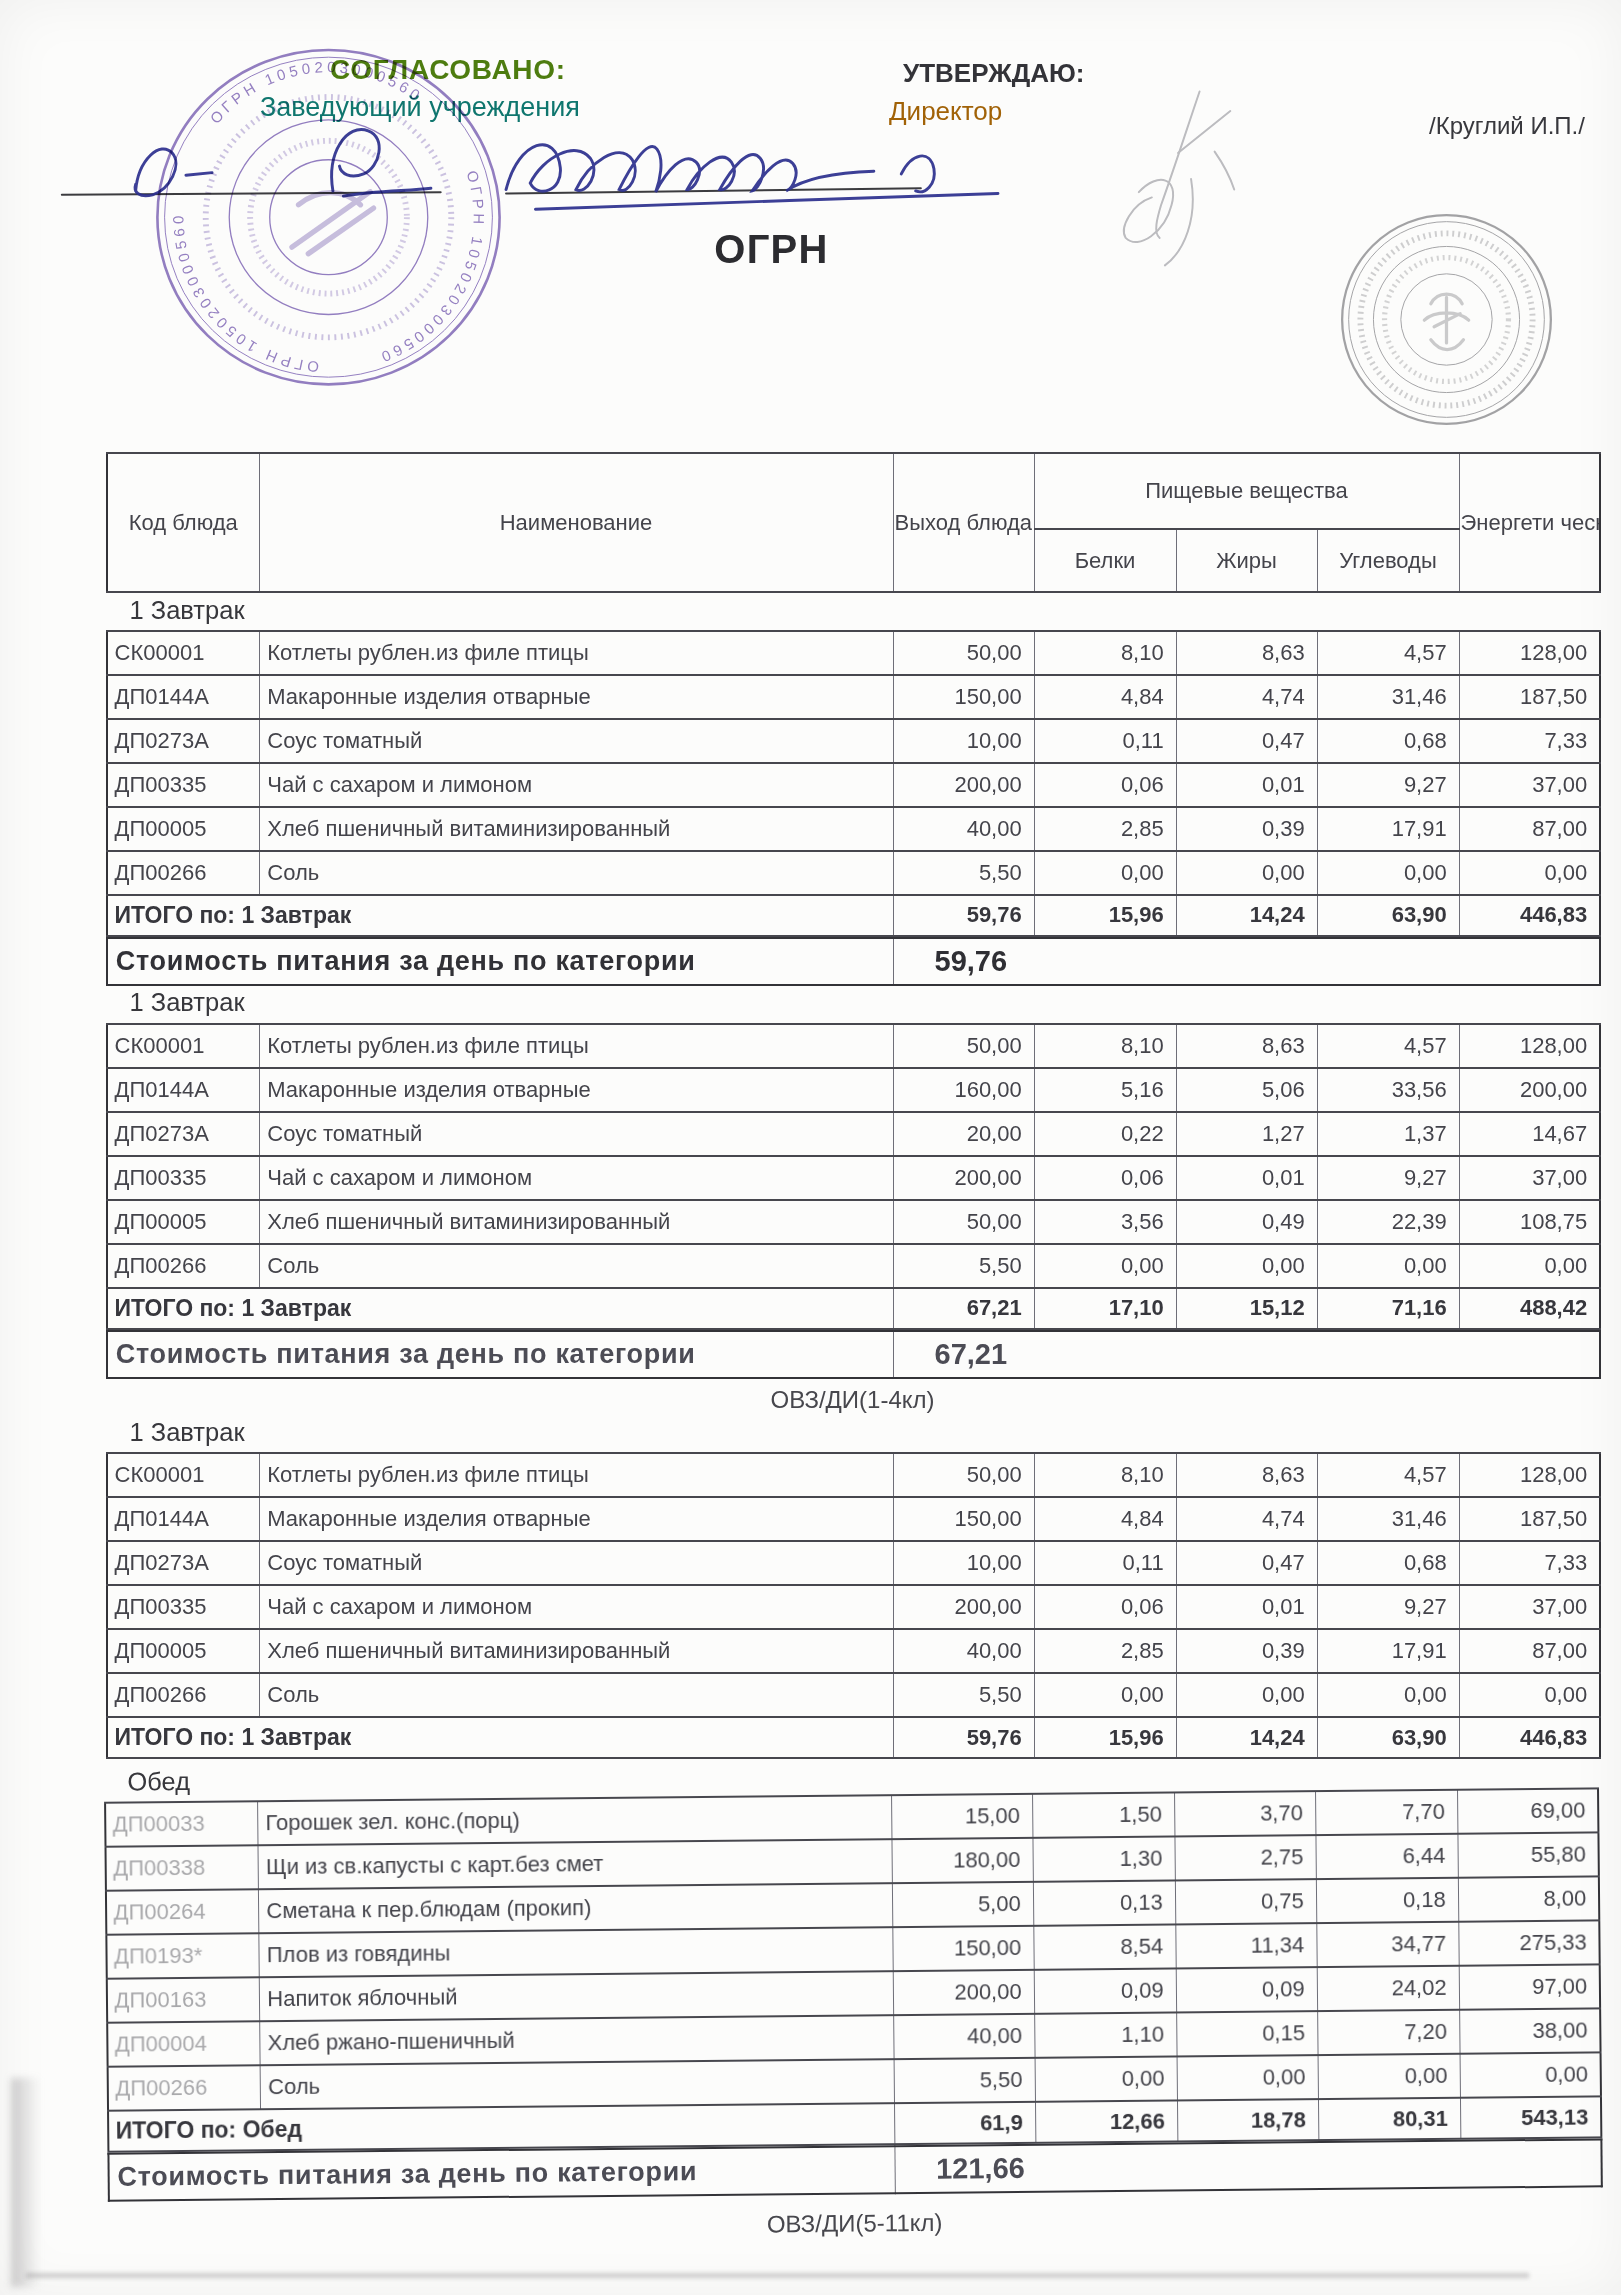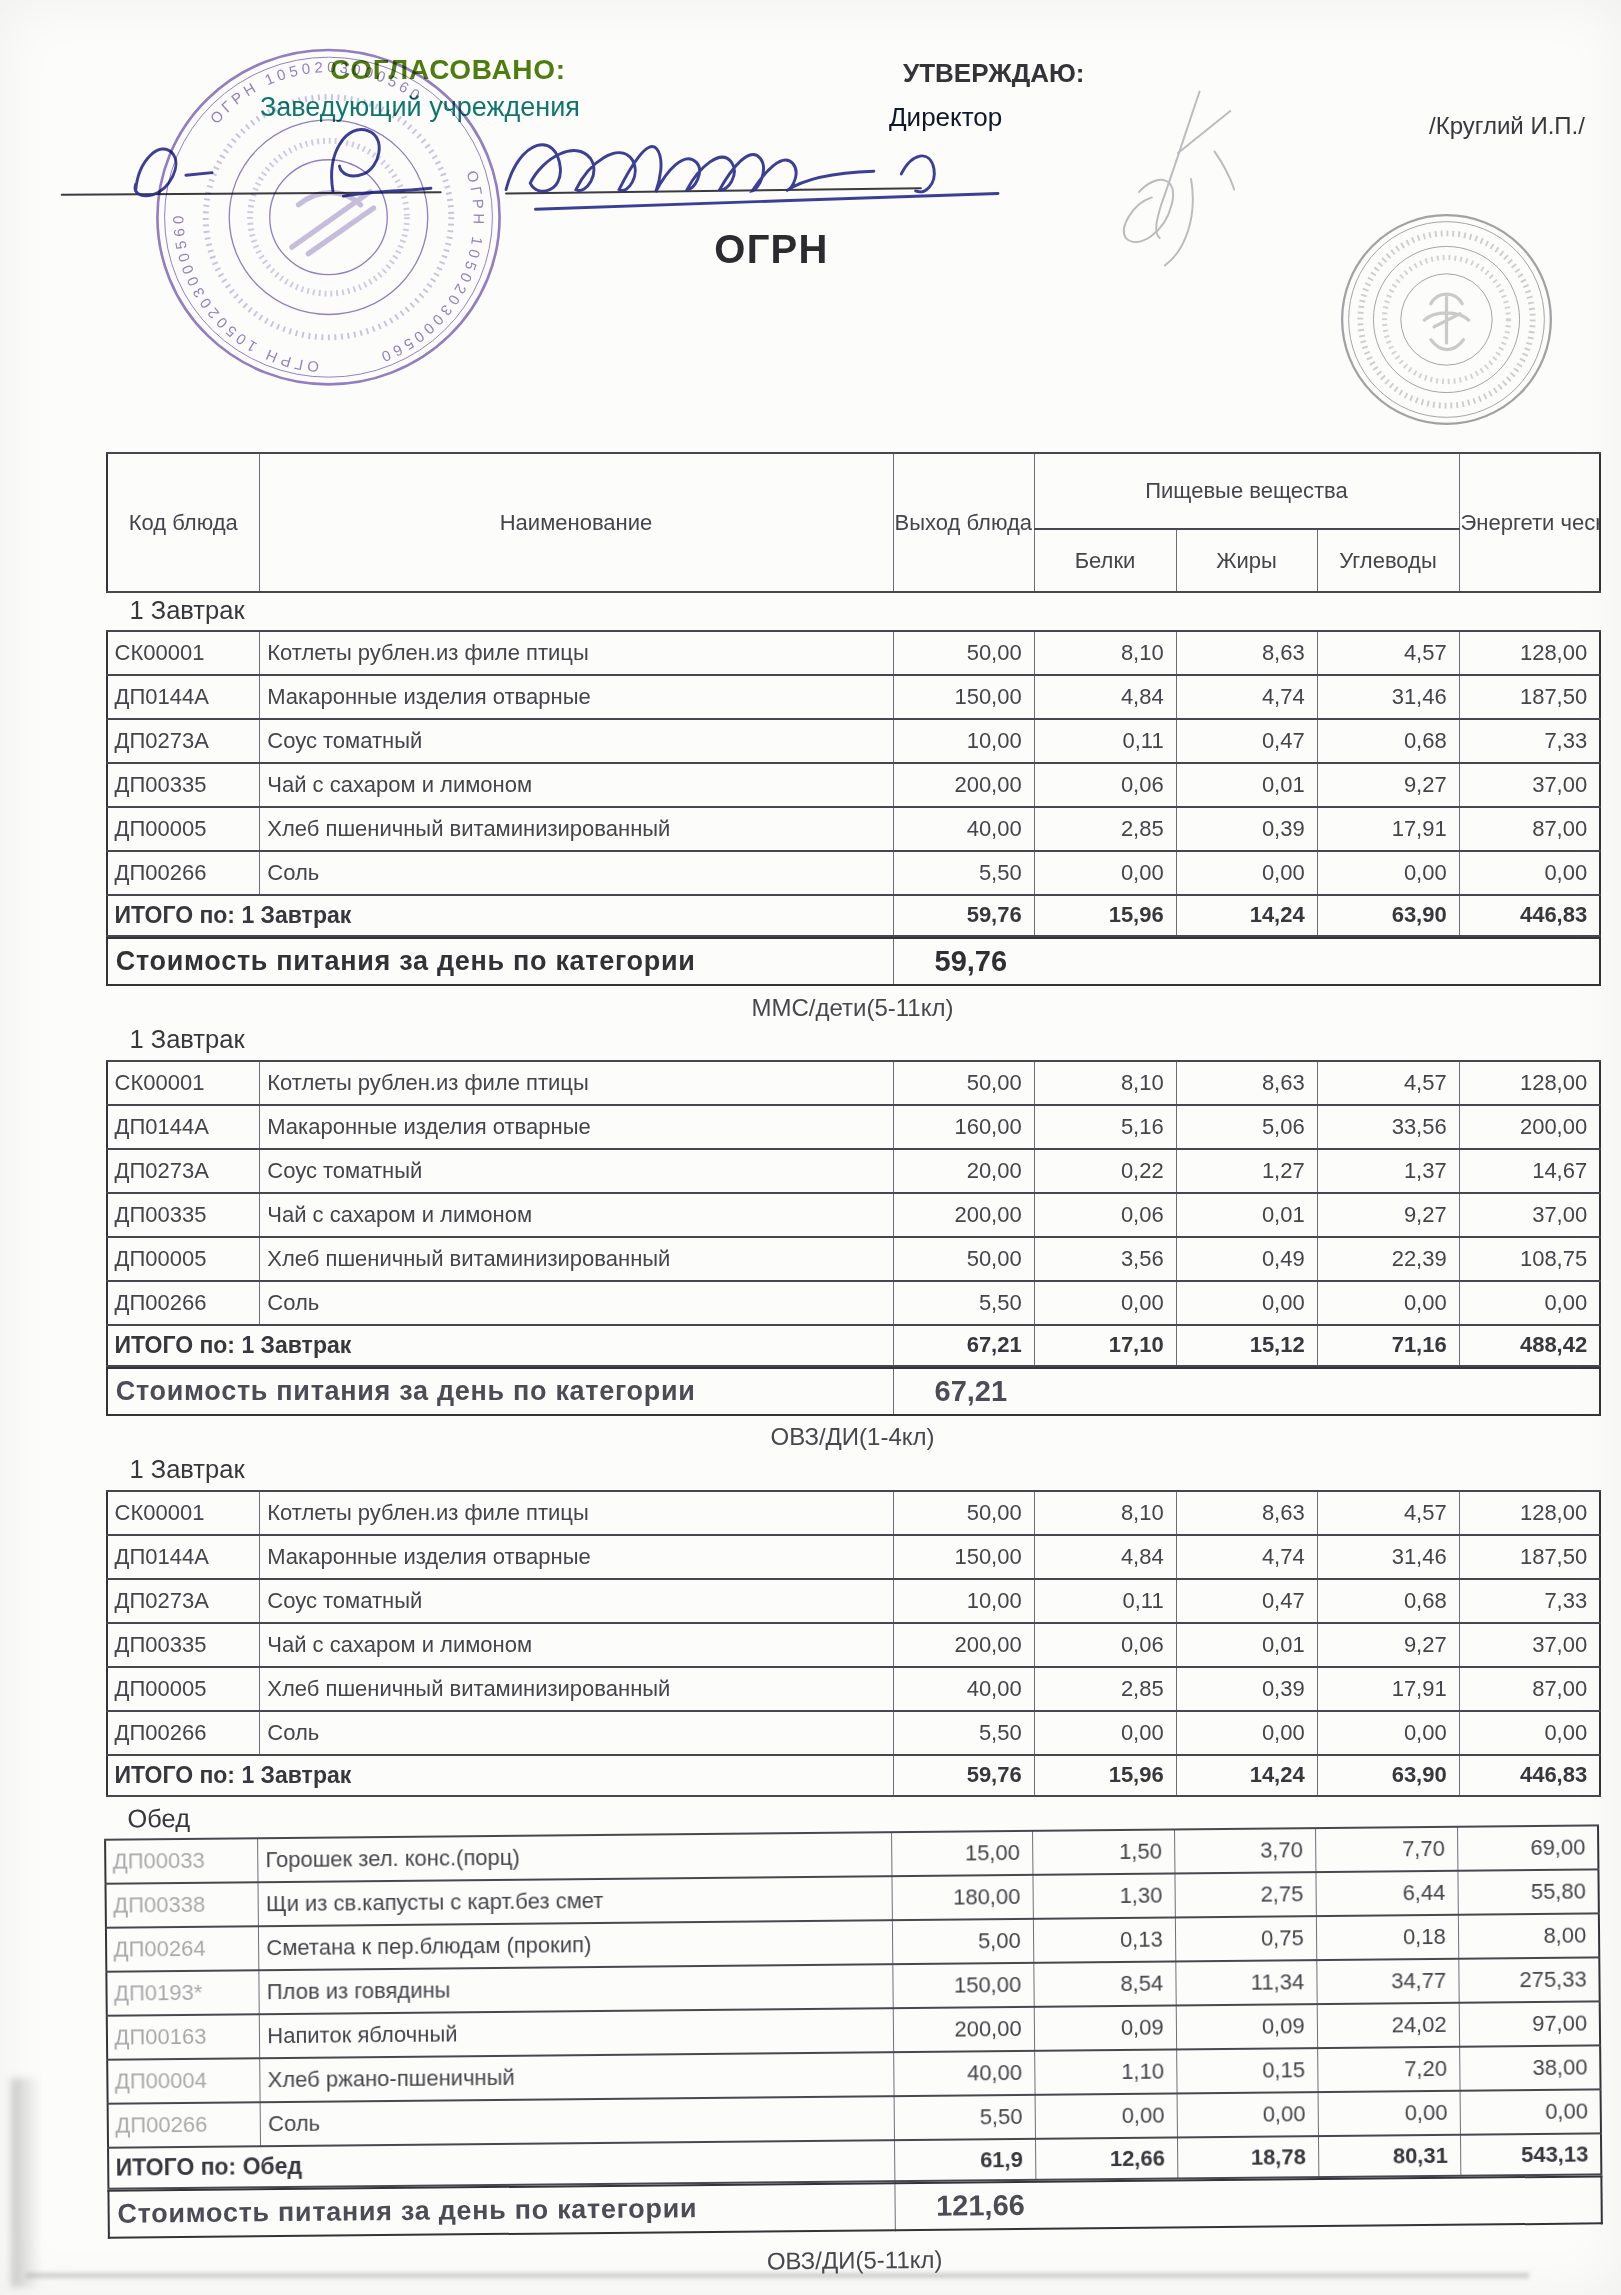--- a/index.html
+++ b/index.html
@@ -10,21 +10,21 @@
   .edge-left{position:absolute;left:10.5px;top:2078px;width:30px;height:209px;
              background:linear-gradient(90deg,rgba(120,118,120,.35),rgba(120,118,120,0));
              filter:blur(3.9px);}
   .edge-bottom{position:absolute;left:26px;top:2273px;width:1503px;height:5.2px;
                background:rgba(150,148,150,.45);filter:blur(2px);}
   
   .hdr{position:absolute;white-space:nowrap;}
   .t-soglasovano{left:330px;top:54px;font-size:28px;font-weight:bold;letter-spacing:0.7px;color:#4d7c0f;}
   .t-zaved{left:260px;top:92px;font-size:27px;color:#0f766e;}
   .t-utverzhdayu{left:903px;top:58px;font-size:26px;font-weight:bold;color:#333338;}
-  .t-director{left:889px;top:102px;font-size:26px;color:#0f172a;}
+  .t-director{left:889px;top:96px;font-size:26px;color:#a16207;}
   .t-krugliy{left:1429px;top:112px;font-size:24px;color:#38383d;}
   .t-title{left:0;top:227px;width:1543px;text-align:center;font-size:40px;font-weight:600;
            letter-spacing:1.3px;color:#2c2c30;}
   .t-date{left:0;top:277px;width:1556px;text-align:center;font-size:35px;font-weight:600;
           letter-spacing:0.7px;color:#2c2c30;}
   
   .stamp{position:absolute;mix-blend-mode:multiply;}
   
   #sheet{position:absolute;left:106px;top:452px;width:1493px;}
   table{border-collapse:collapse;table-layout:fixed;width:1493px;}
@@ -247,21 +247,20 @@
         <tbody>
             <tr>
           <td class="cost-lbl">Стоимость питания за день по категории</td>
           <td class="cost-val">59,76</td>
         </tr>
       </tbody>
         </table>
     </div>
 
     <div class="blk soft">
-      <div class="caption">ММС/дети(5-11кл)</div>
       <div class="meal-label">1 Завтрак</div>
       <table class="grid rows">
         <colgroup>
             <col style="width:152px">
             <col style="width:634px">
             <col style="width:141px">
             <col style="width:142px">
             <col style="width:141px">
             <col style="width:142px">
             <col style="width:141px">

